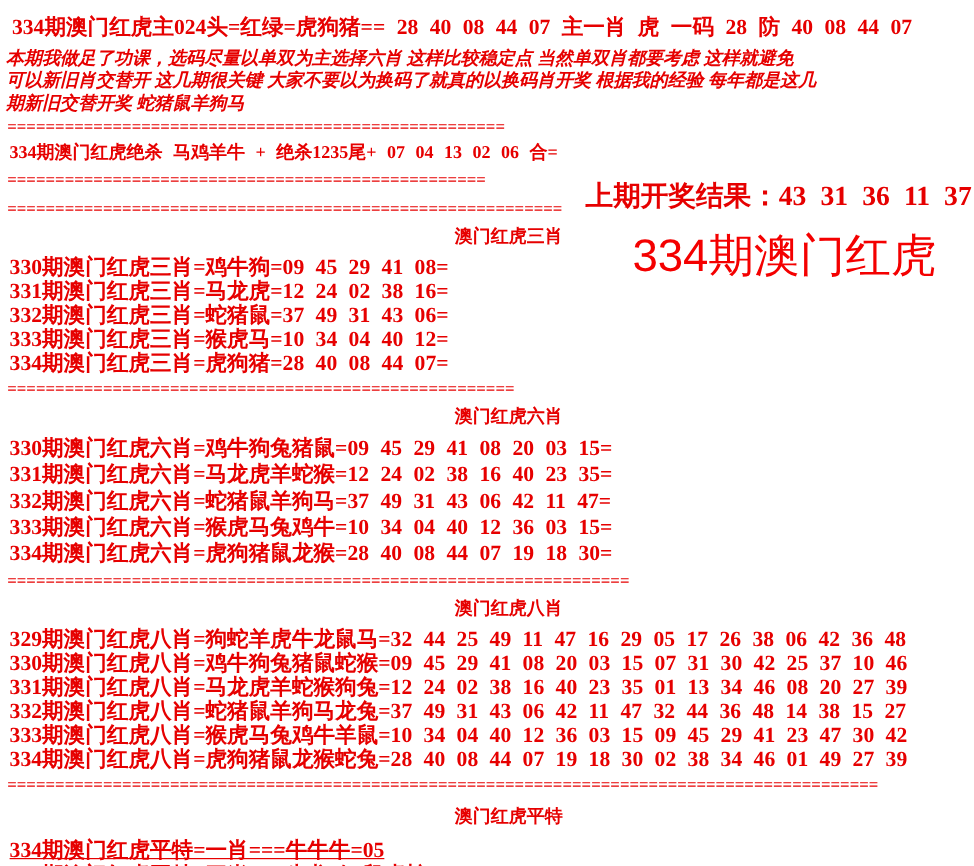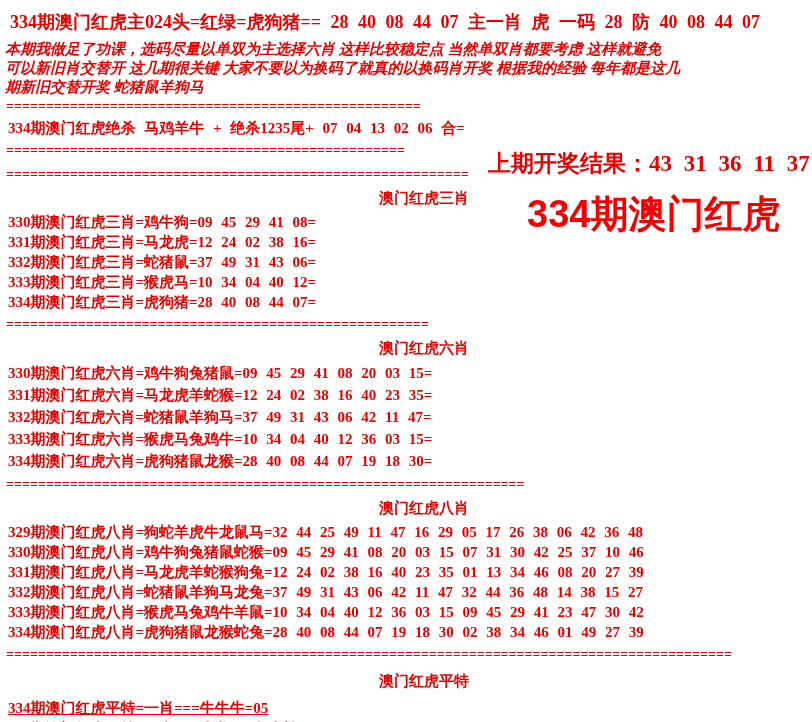--- a/index.html
+++ b/index.html
@@ -56,21 +56,21 @@
     word-spacing: 5px;
   }
   .section-title {
     margin: 7px 0 0 36px;
     font-size: 15px;
     line-height: 18px;
     text-align: center;
   }
   .rows { margin: 5px 0 0 8px; }
   .row {
-    font-size: 15px;
+    font-size: 18px;
     word-spacing: 5px;
     white-space: nowrap;
   }
   .rows-sanxiao .row { line-height: 20px; }
   .rows-liuxiao .row { line-height: 22px; }
   .rows-baxiao .row { line-height: 20px; }
   .rows-pingte .row { line-height: 21px; text-decoration: underline; }
 
   .right-panel-result {
     position: absolute;
@@ -82,21 +82,21 @@
     white-space: nowrap;
     color: #e60000;
   }
   .right-panel-title {
     position: absolute;
     top: 192px;
     left: 527px;
     font-size: 38px;
     line-height: 44px;
     font-family: "Liberation Sans", "DejaVu Sans", sans-serif;
-    font-weight: bold;
+    font-weight: normal;
     white-space: nowrap;
     color: #f40000;
   }
 </style>
 </head>
 <body>
 
 <div class="content">
 
   <div class="main-line line">334期澳门红虎主024头=红绿=虎狗猪== 28 40 08 44 07 主一肖 虎  一码 28 防 40 08 44 07</div>

